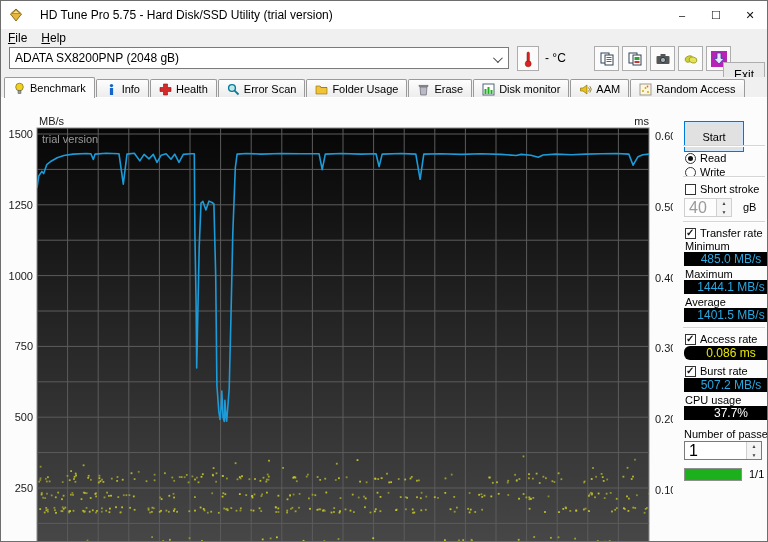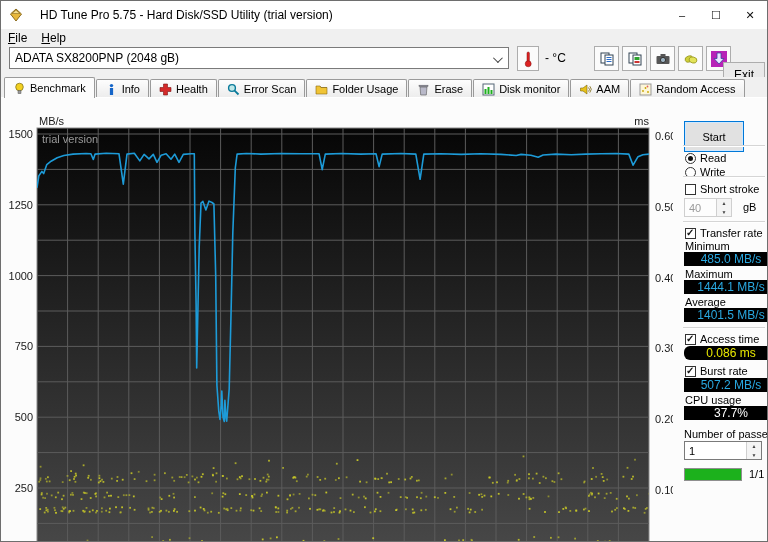--- a/index.html
+++ b/index.html
@@ -74,21 +74,21 @@
            background:#fff; position:relative; }
   .radio.checked::after { content:""; position:absolute; left:2px; top:2px;
                           width:5px; height:5px; border-radius:50%; background:#111; }
   .checkbox { width:11px; height:11px; border:1px solid #333; background:#fff;
               position:relative; font-size:10px; line-height:10px; text-align:center;
               color:#111; }
   .checkbox.checked::after { content:"✓"; position:absolute; left:0px; top:-1px;
                              font-weight:bold; }
   .spin { position:absolute; background:#fff; border:1px solid #7a7a7a;
           display:flex; align-items:center; }
-  .spin .val { flex:1; padding-left:4px; font-size:11px; }
+  .spin .val { flex:1; padding-left:4px; font-size:16px; }
   .spin .arrows { width:15px; height:100%; border-left:1px solid #cfcfcf;
                   display:flex; flex-direction:column; }
   .spin .arrows div { flex:1; display:flex; align-items:center; justify-content:center;
                       font-size:5px; color:#444; background:#f4f4f4; }
   .spin.disabled { border-color:#cfcfcf; background:#fdfdfd; }
   .spin.disabled .val { color:#9a9a9a; }
   .plabel { position:absolute; left:8px; white-space:nowrap; }
   .vbox { position:absolute; left:7px; width:94px; height:14px; background:#000;
           font-size:12px; font-weight:normal; display:flex; align-items:center;
           justify-content:center; letter-spacing:0; }
@@ -784,21 +784,21 @@
       <div class="plabel" style="top:128px">Minimum</div>
       <div class="vbox cyan" style="top:140px">485.0 MB/s</div>
       <div class="plabel" style="top:156px">Maximum</div>
       <div class="vbox cyan" style="top:168px">1444.1 MB/s</div>
       <div class="plabel" style="top:184px">Average</div>
       <div class="vbox cyan" style="top:196px">1401.5 MB/s</div>
       <div class="sep" style="top:215px"></div>
 
       <div class="check-row" style="top:207px; top:220px">
         <span class="checkbox checked"></span>
-        <span>Access time</span>
+        <span>Access rate</span>
       </div>
       <div class="vbox yellow" style="top:234px">0.086 ms</div>
       <div class="check-row" style="top:252px">
         <span class="checkbox checked"></span>
         <span>Burst rate</span>
       </div>
       <div class="vbox cyan" style="top:266px">507.2 MB/s</div>
       <div class="plabel" style="top:282px">CPU usage</div>
       <div class="vbox white" style="top:294px">37.7%</div>
 

